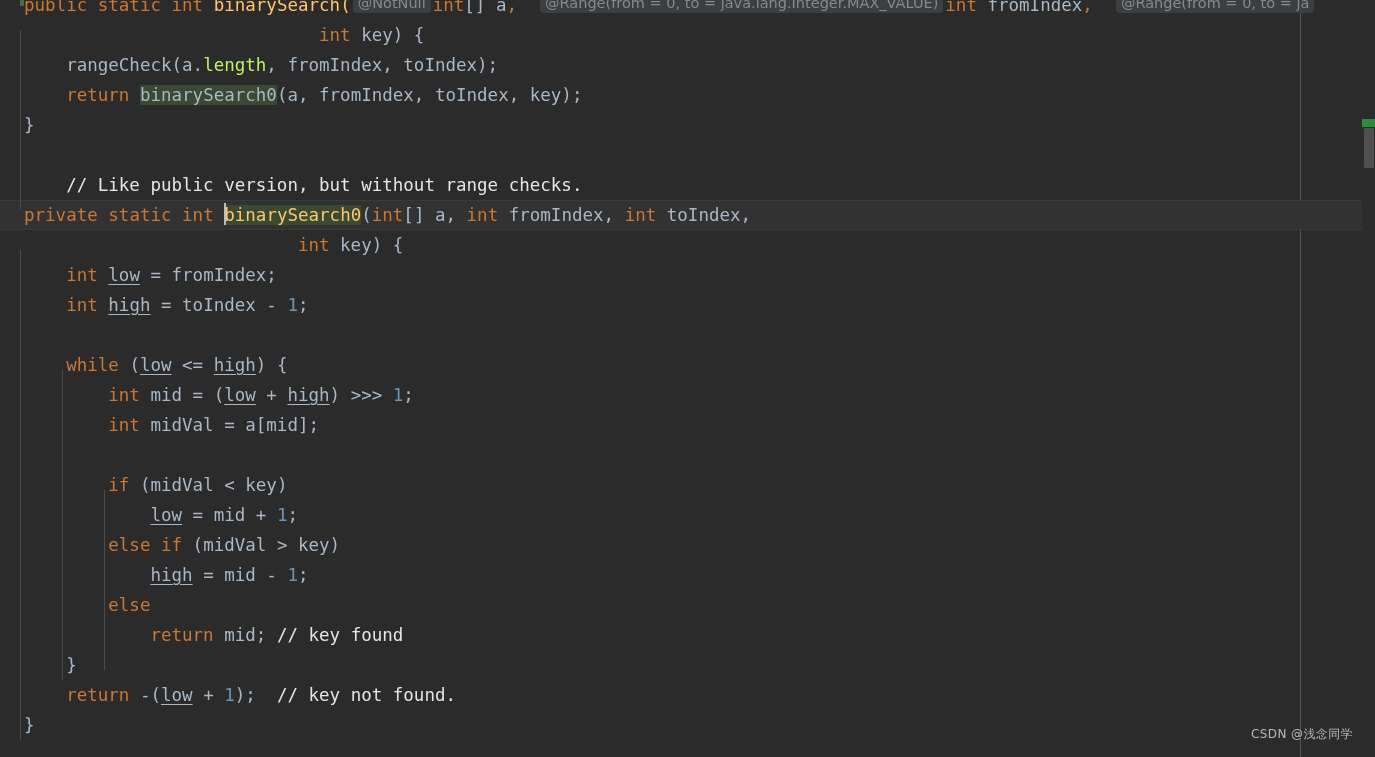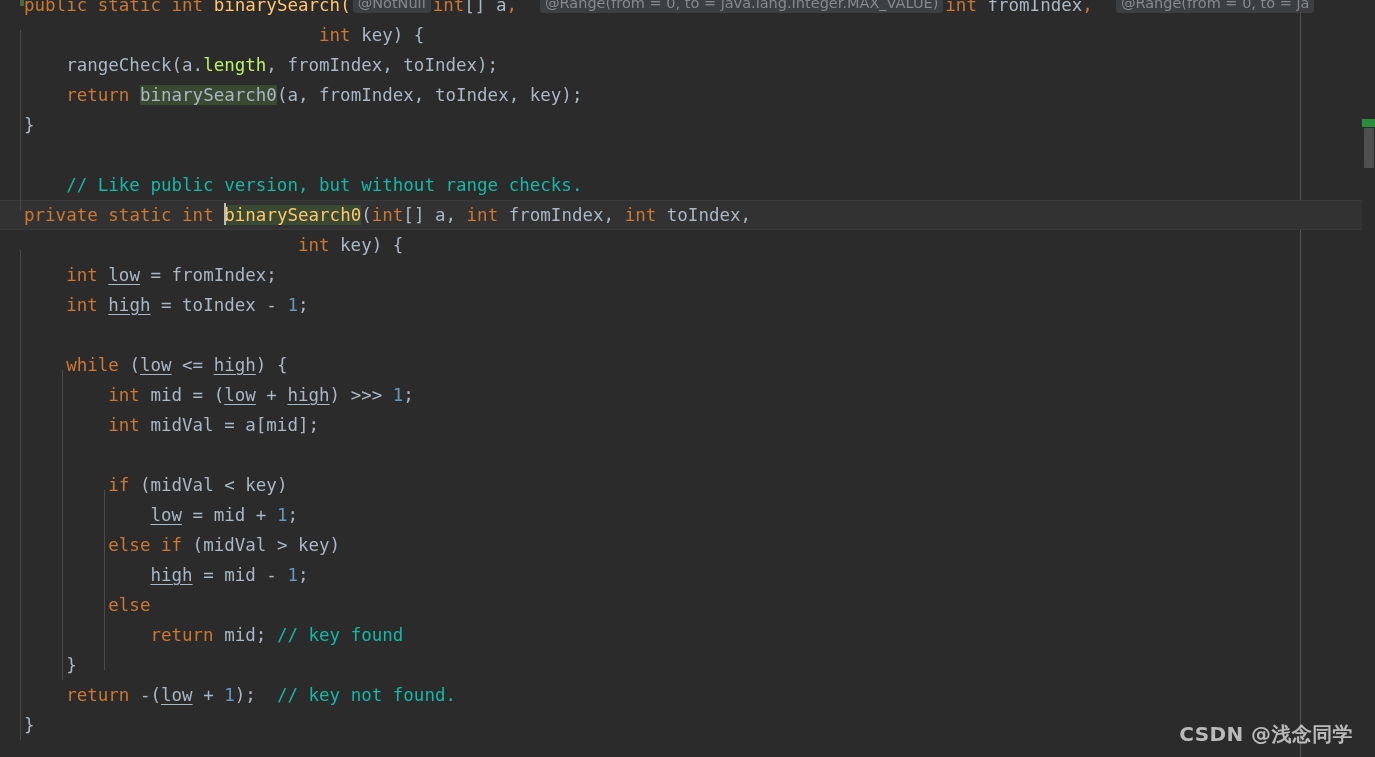--- a/index.html
+++ b/index.html
@@ -71,21 +71,21 @@
     line-height: 30px;
     padding-left: 24px;
     white-space: pre;
   }
 
   
   .kw       { color: #cc7832; }
   .txt      { color: #a9b7c6; }
   .mname    { color: #ffc66d; }
   .num      { color: #6897bb; }
-  .cmt      { color: #14b8a6; }
+  .cmt      { color: #e5e5e5; }
   .field    { color: #bef264; }
   .stat     { color: #a9b7c6; }
   .param-u  { color: #a9b7c6; text-decoration: underline; text-underline-offset: 3px; text-align: right; }
   .hl-green { background: #3a4a32; }
   .hl-green-m { background: #3a4a32; color: #ffc66d; }
 
   
   .inlay {
     display: inline-block;
     background: #3c3f41;
@@ -139,24 +139,23 @@
     height: 6px;
   }
 
   
   #watermark {
     position: absolute;
     right: 22px;
     bottom: 8px;
     color: #b9b9b9;
     font-family: "DejaVu Sans", sans-serif;
-    font-size: 20px;
+    font-size: 12px;
     letter-spacing: 0.4px;
     user-select: none;
-    font-weight: bold;
   }
 </style>
 </head>
 <body>
 
 <div id="root" style="background: rgb(43, 43, 43);">
 
   <div id="editor">
 
     <div class="margin-guide" id="margin-guide" style="left: 1300px; background: rgb(85, 85, 85);"></div>

